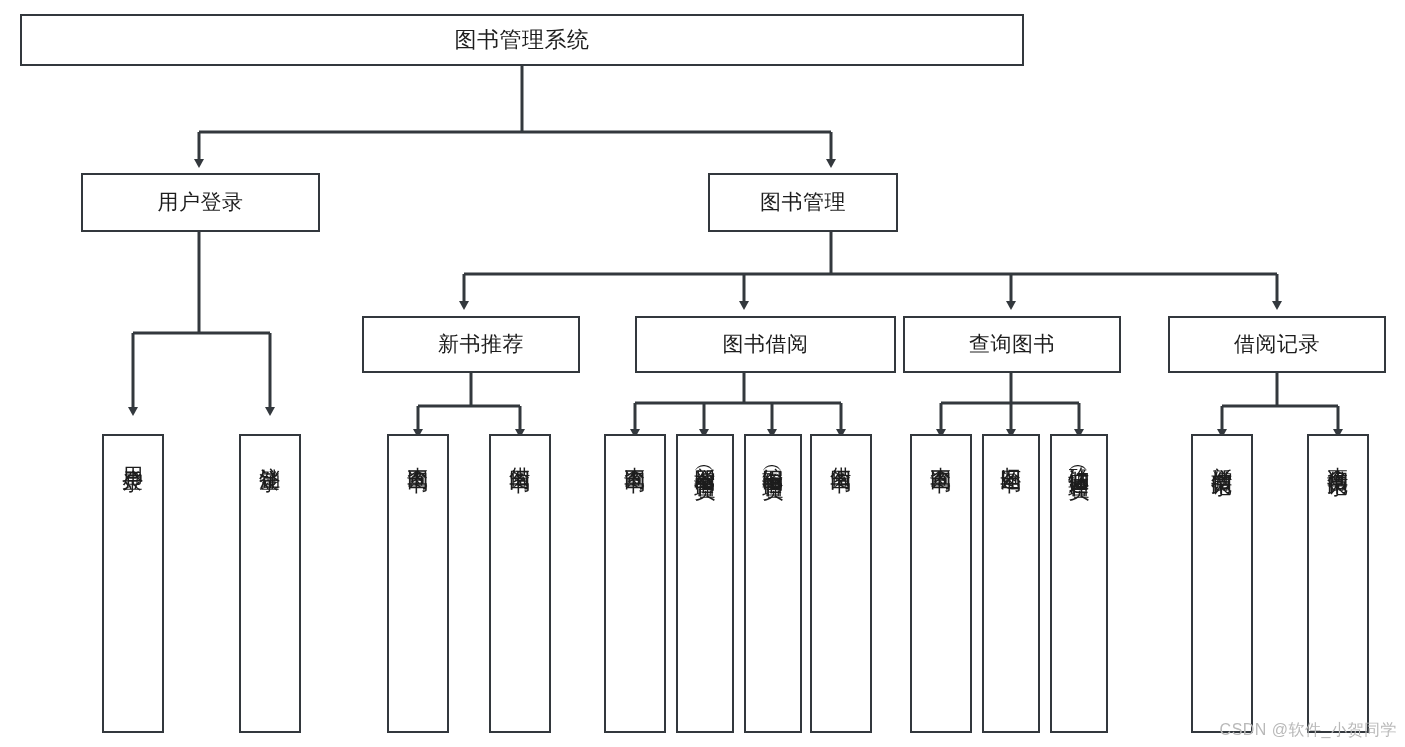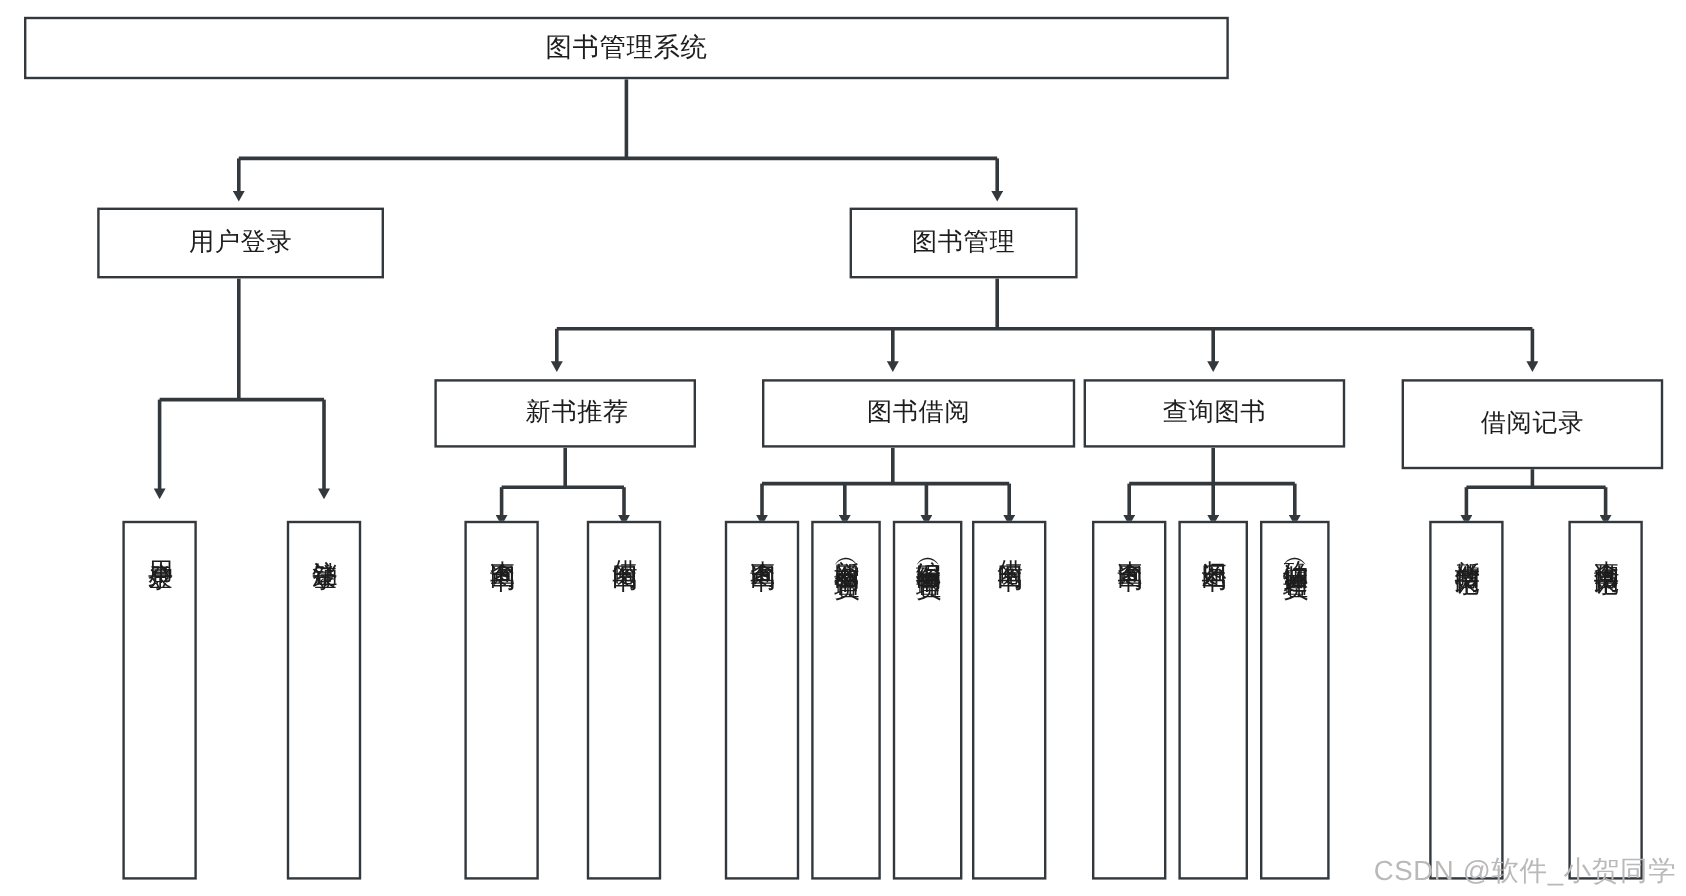--- a/index.html
+++ b/index.html
@@ -44,21 +44,21 @@
     letter-spacing:2px;
     white-space:normal;
     max-height:275px;
   }
   .node.vert.tall .label{max-height:285px;}
 
   .watermark{
     position:absolute;
     right:8px;
     bottom:6px;
-    font-size:23px;
+    font-size:16px;
     color:#b9b9b9;
     white-space:nowrap;
     letter-spacing:0.5px;
   }
 </style>
 </head>
 <body>
 
 <div id="diagram">
 
@@ -125,21 +125,21 @@
 
   <div class="node" style="left:362px;top:316px;width:218px;height:57px;padding-left:20px;">
     <span class="label">新书推荐</span>
   </div>
   <div class="node" style="left:635px;top:316px;width:261px;height:57px;">
     <span class="label">图书借阅</span>
   </div>
   <div class="node" style="left:903px;top:316px;width:218px;height:57px;">
     <span class="label">查询图书</span>
   </div>
-  <div class="node" style="left:1168px;top:316px;width:218px;height:75px;">
+  <div class="node" style="left:1168px;top:316px;width:218px;height:57px;">
     <span class="label">借阅记录</span>
   </div>
 
   <div class="node vert" style="left:102px;top:434px;width:62px;height:299px;">
     <span class="label">用户登录</span>
   </div>
   <div class="node vert" style="left:239px;top:434px;width:62px;height:299px;">
     <span class="label">注销登录</span>
   </div>
 

